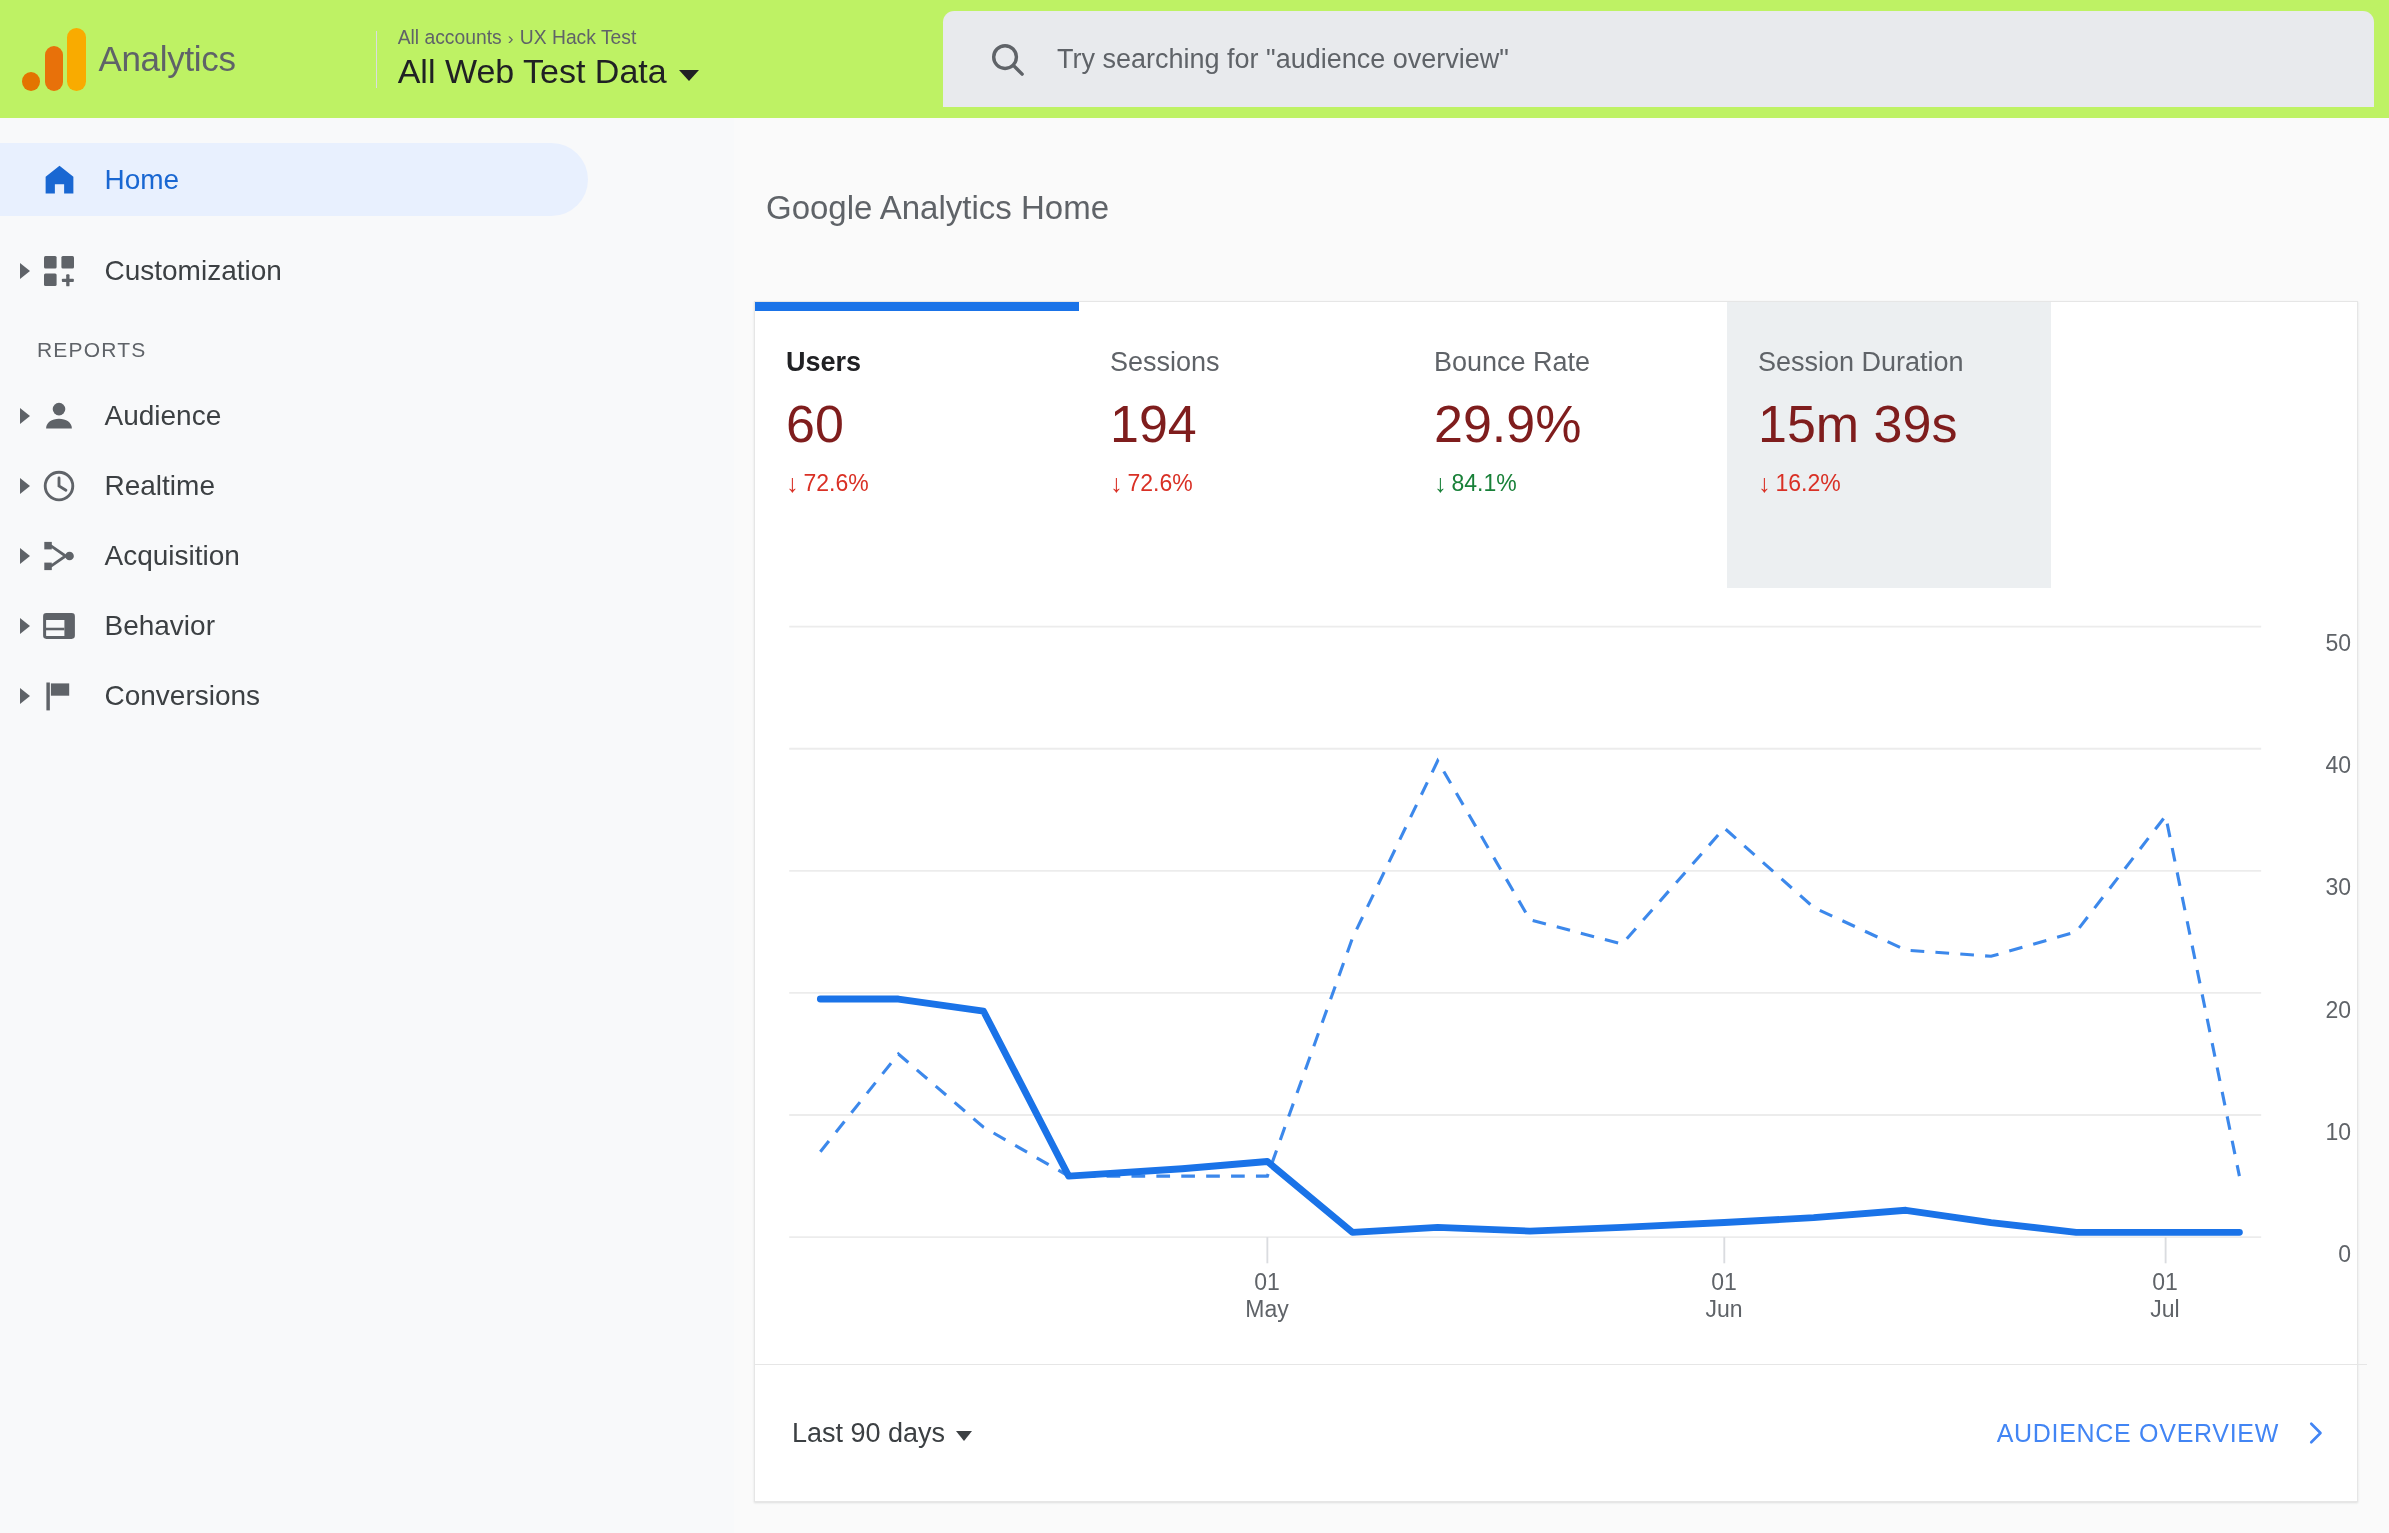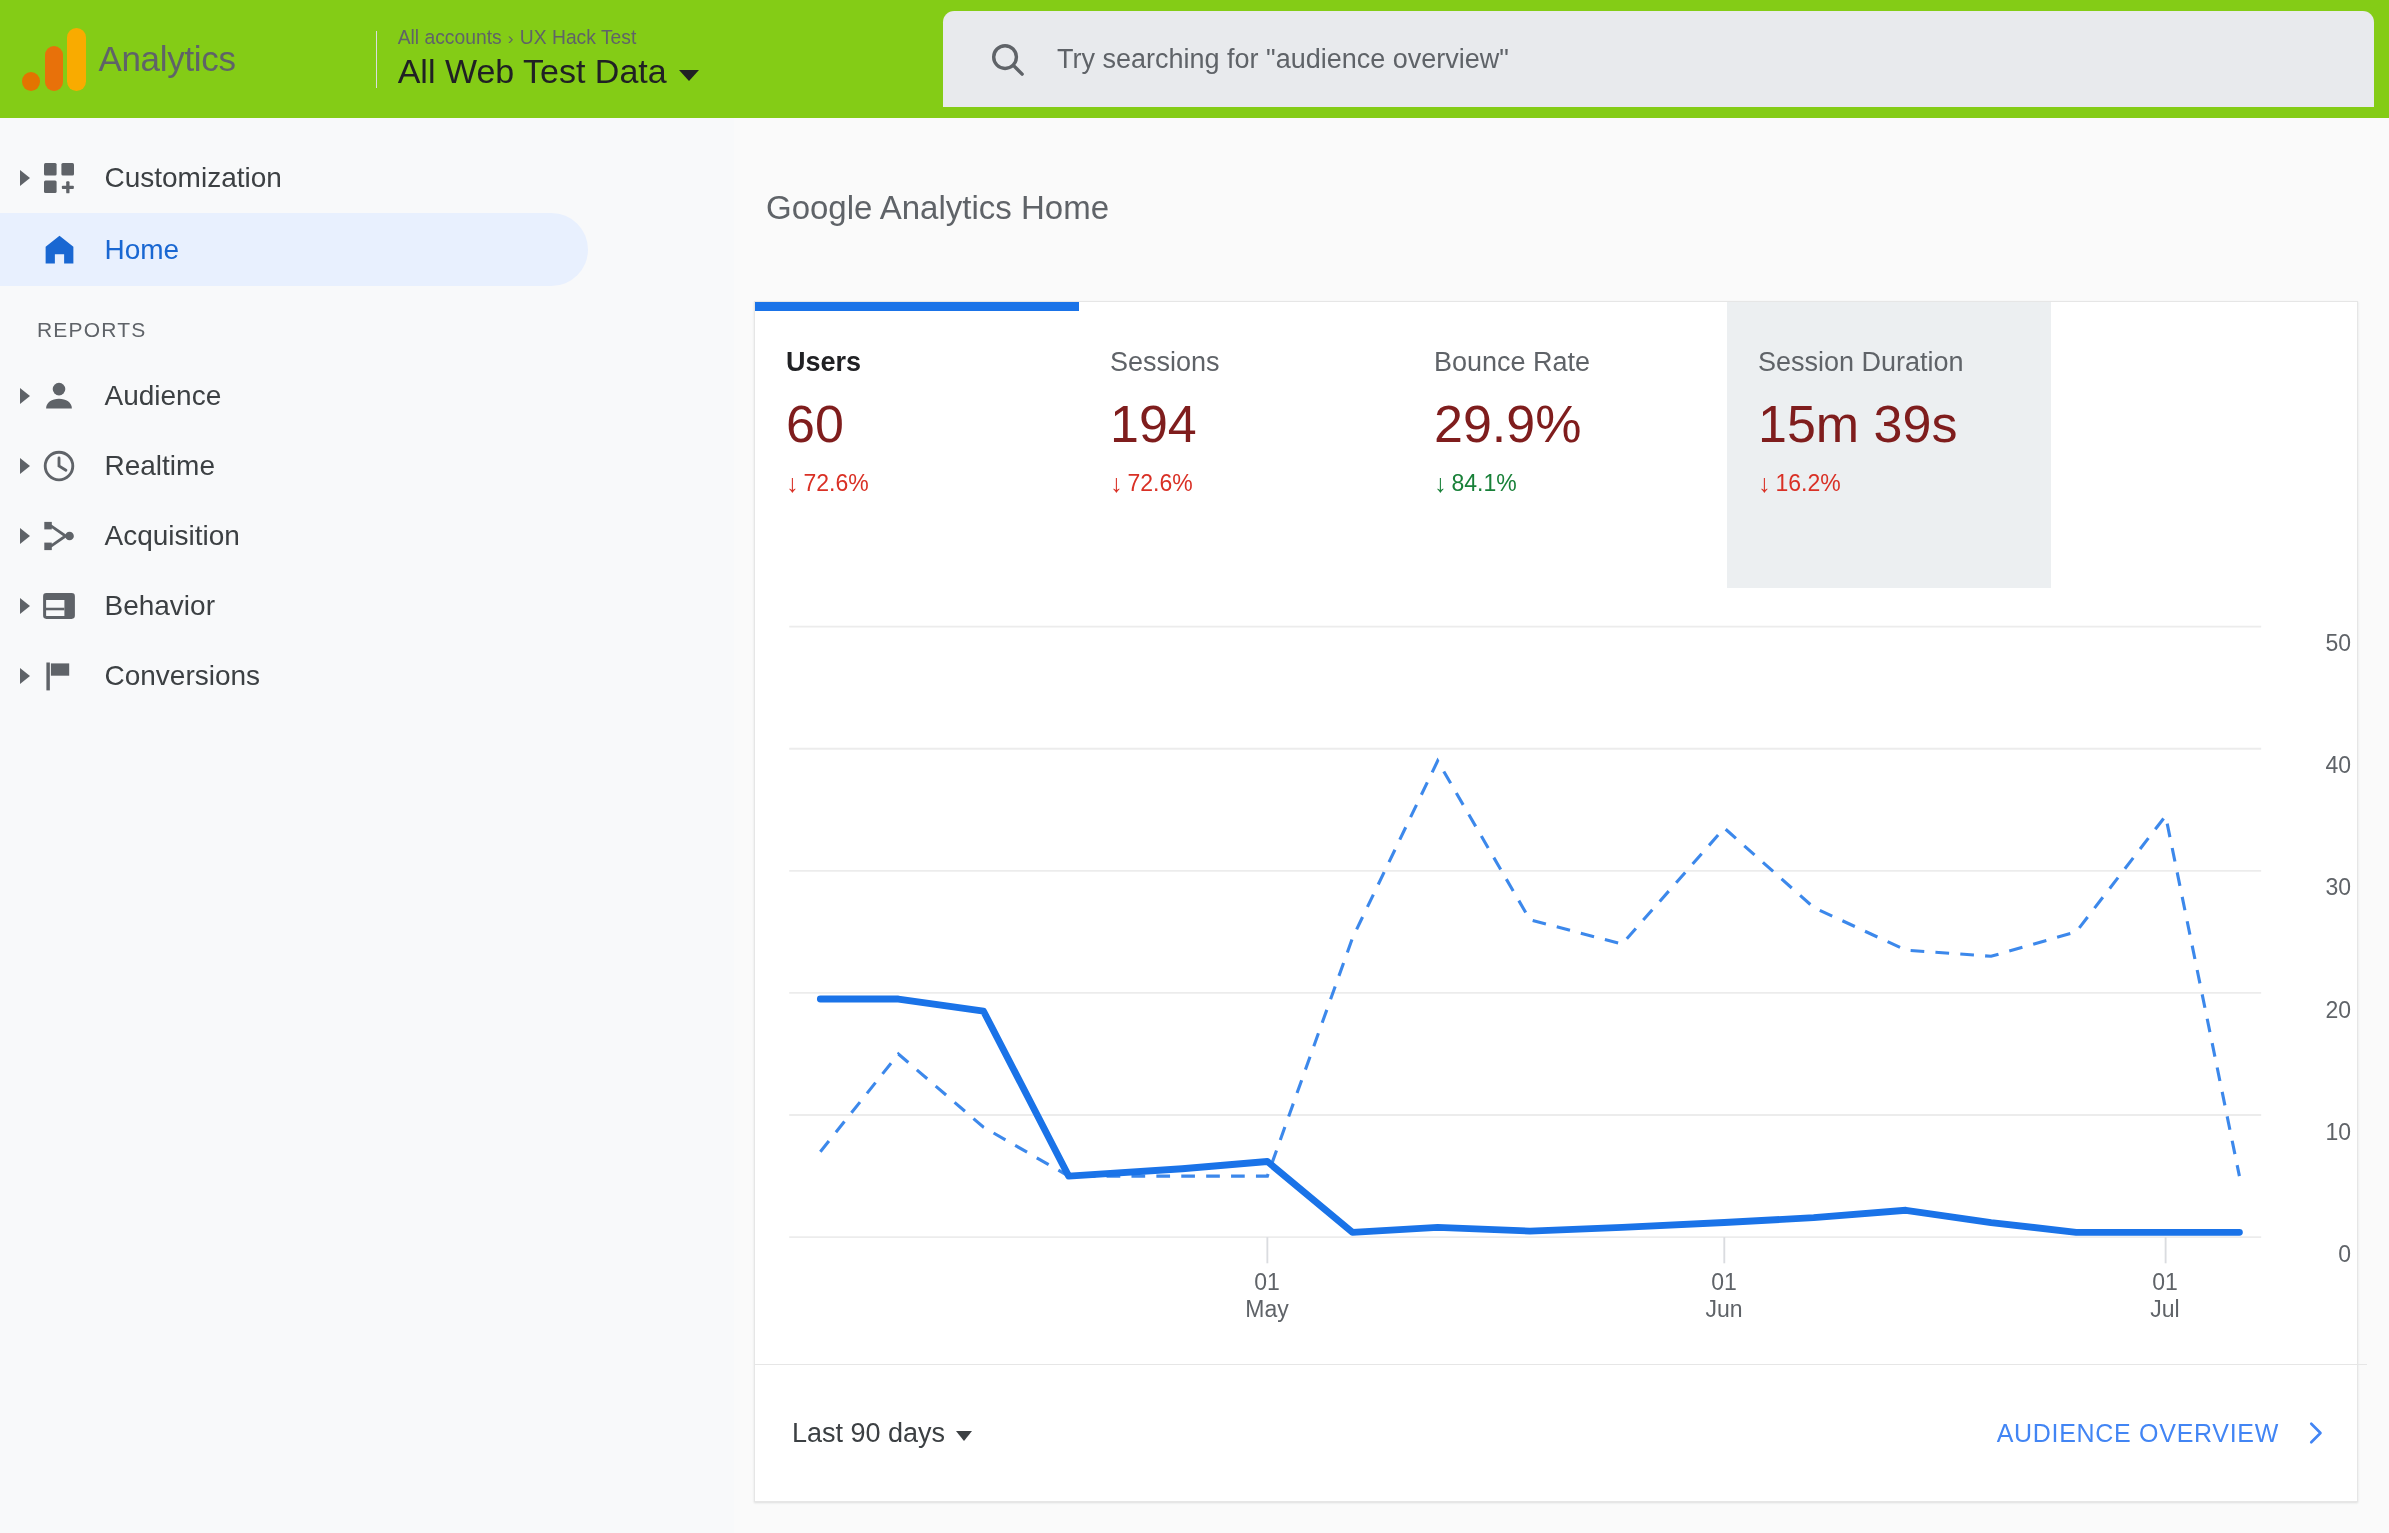--- a/index.html
+++ b/index.html
@@ -6,21 +6,21 @@
   html, body {
     width: 2389px; height: 1533px;
     background: #ffffff;
     font-family: "Liberation Sans", sans-serif;
     overflow: hidden;
   }
 
   
   #topbar {
     position: absolute; left: 0; top: 0; width: 2389px; height: 118px;
-    background: #84cc16; display: flex; align-items: center;
+    background: #bef264; display: flex; align-items: center;
   }
   #logo-block { display: flex; align-items: center; padding-left: 21px; width: 373px; }
   #ga-logo { width: 60px; height: 63px; position: relative; }
   #ga-logo .bar { position: absolute; bottom: 0; border-radius: 25px; }
   #ga-logo .b1 { left: 1.2px;  width: 18px; height: 18.7px;  background: #E37400; border-radius: 50%; }
   #ga-logo .b2 { left: 23.6px; width: 18.7px; height: 45px;  background: #E8710A; }
   #ga-logo .b3 { left: 46px; width: 18.7px; height: 63px; background: #F9AB00; }
   #brand-name {
     font-size: 35px; color: #5f6368; letter-spacing: -0.3px;
     margin-left: 17.4px; white-space: nowrap;
@@ -178,44 +178,44 @@
     <svg id="search-icon" viewBox="0 0 24 24">
       <path fill="none" stroke="#5f6368" stroke-width="2.1" d="M10.5 3.5a7 7 0 1 1 0 14 7 7 0 0 1 0-14z"></path>
       <line x1="15.6" y1="15.6" x2="21" y2="21" stroke="#5f6368" stroke-width="2.1" stroke-linecap="round"></line>
     </svg>
     <input id="search-input" type="text" placeholder="Try searching for &quot;audience overview&quot;" style="">
   </div>
 </div>
 
 <div id="sidebar">
 
+  <div class="nav-item" id="nav-home">
+    <div class="arrow"></div>
+    <div class="nav-icon">
+      <svg width="37" height="37" viewBox="0 0 24 24">
+          <path fill="#1967d2" d="M12 3 3 10.2V21h6v-6h6v6h6V10.2z"></path>
+        </svg>
+    </div>
+    <div class="nav-label">Home</div>
+  </div>
+
   <div class="nav-item">
     <div class="arrow">
         <i></i>
       </div>
     <div class="nav-icon">
       <svg width="36" height="36" viewBox="0 0 24 24" fill="#5f6368">
         <rect x="2" y="2" width="8.4" height="8.4" rx="1"></rect>
         <rect x="13.6" y="2" width="8.4" height="8.4" rx="1"></rect>
         <rect x="2" y="13.6" width="8.4" height="8.4" rx="1"></rect>
         <rect x="16.8" y="14.2" width="2.2" height="8" rx="0.6"></rect>
         <rect x="13.9" y="17.1" width="8" height="2.2" rx="0.6"></rect>
       </svg>
     </div>
     <div class="nav-label">Customization</div>
-  </div>
-
-  <div class="nav-item" id="nav-home">
-    <div class="arrow"></div>
-    <div class="nav-icon">
-      <svg width="37" height="37" viewBox="0 0 24 24">
-          <path fill="#1967d2" d="M12 3 3 10.2V21h6v-6h6v6h6V10.2z"></path>
-        </svg>
-    </div>
-    <div class="nav-label">Home</div>
   </div>
 
   <div class="section-title">REPORTS</div>
 
   <div class="nav-item">
     <div class="arrow">
         <i></i>
       </div>
     <div class="nav-icon">
       <svg width="36" height="36" viewBox="0 0 24 24" fill="#5f6368">

